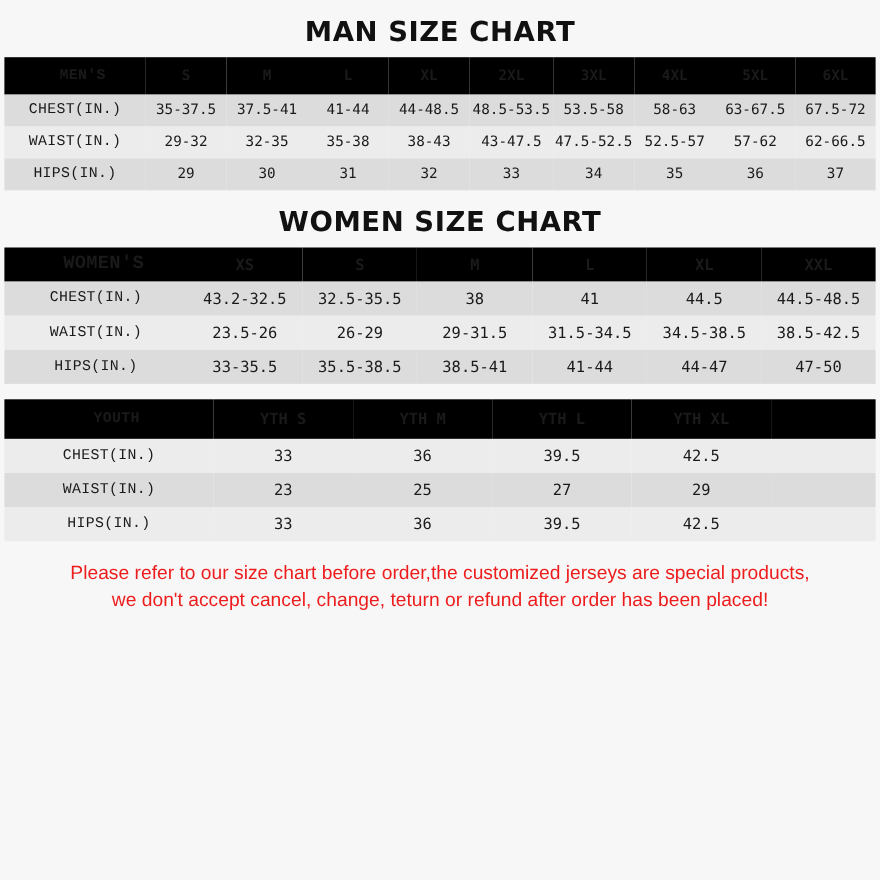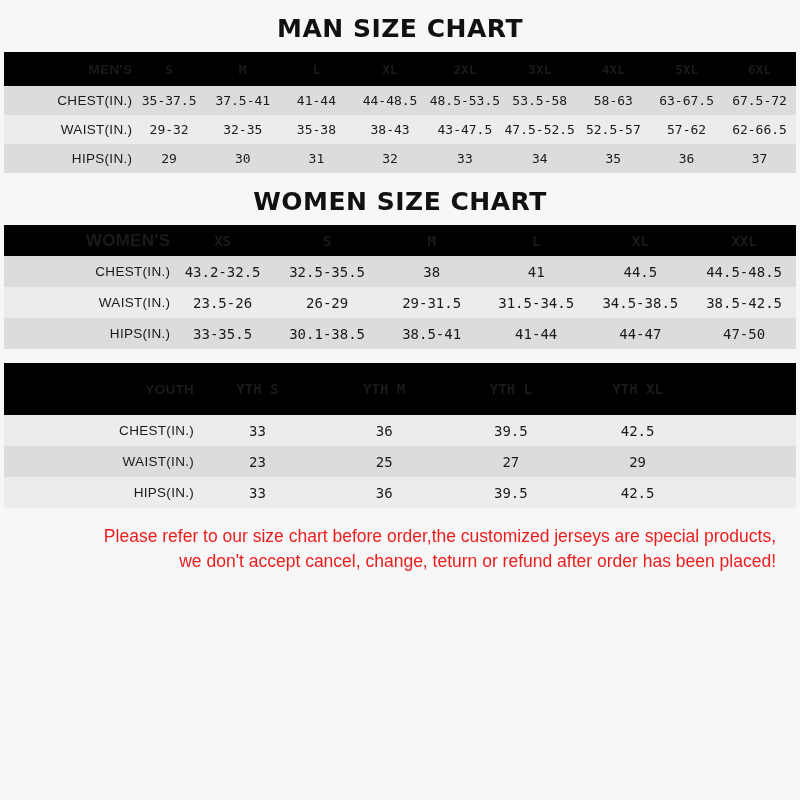--- a/index.html
+++ b/index.html
@@ -85,42 +85,42 @@
   
   .row-a { background: #dcdcdc; }
   .row-b { background: #ececec; }
   .chart tbody td {
     height: 29px;
     font-family: "DejaVu Sans Mono", monospace;
     font-size: 13px;
     color: #1a1a1a;
   }
   .chart tbody td.label-cell {
-    font-family: Liberation Sans, sans-serif;
+    font-family: Liberation Mono, monospace;
     font-size: 13.5px;
-    text-align: right;
+    text-align: center;
     letter-spacing: 0.3px;
   }
 
   
   .women .hdr-row { height: 28px; }
   .women .hdr-row td.label-cell { font-size: 17px; }
   .women tbody td { height: 31px; font-size: 14px; }
-  .youth .hdr-row { height: 52px; }
+  .youth .hdr-row { height: 36px; }
   .youth tbody td { height: 31px; font-size: 14px; }
 
   
   .footer-note {
     margin-top: 16px;
     padding: 0 20px 8px 20px;
     color: #ee1d1d;
     font-family: "Liberation Sans", sans-serif;
     font-size: 17.5px;
     line-height: 1.42;
-    text-align: right;
+    text-align: center;
   }
   .footer-note .line { display: block; white-space: nowrap; }
 </style>
 </head>
 <body>
 
 <div class="page">
 
 
   <div class="content">
@@ -229,21 +229,21 @@
             <td>23.5-26</td>
             <td>26-29</td>
             <td>29-31.5</td>
             <td>31.5-34.5</td>
             <td>34.5-38.5</td>
             <td>38.5-42.5</td>
           </tr>
           <tr class="row-a">
             <td class="label-cell">HIPS(IN.)</td>
             <td>33-35.5</td>
-            <td>30.1-38.5</td>
+            <td>35.5-38.5</td>
             <td>38.5-41</td>
             <td>41-44</td>
             <td>44-47</td>
             <td>47-50</td>
           </tr>
         </tbody>
       </table>
     </div>
 
     <div class="section youth">

